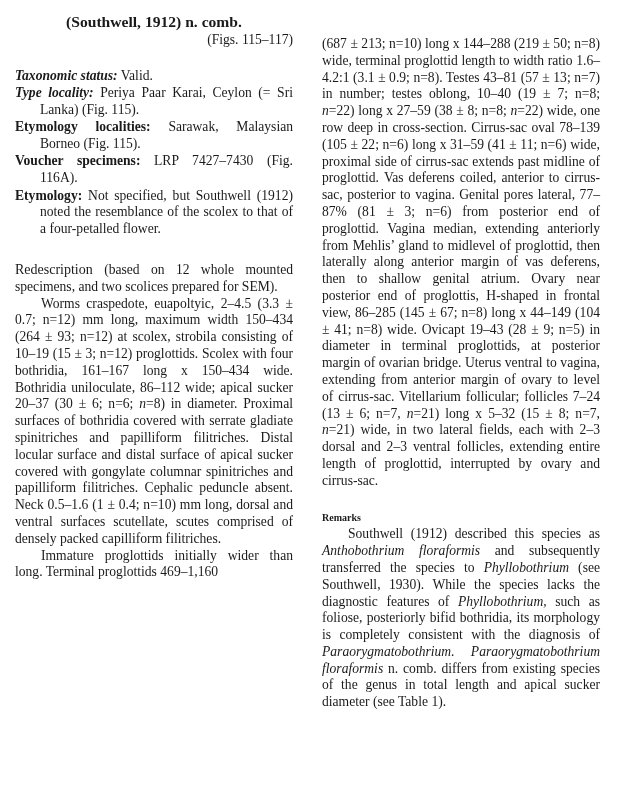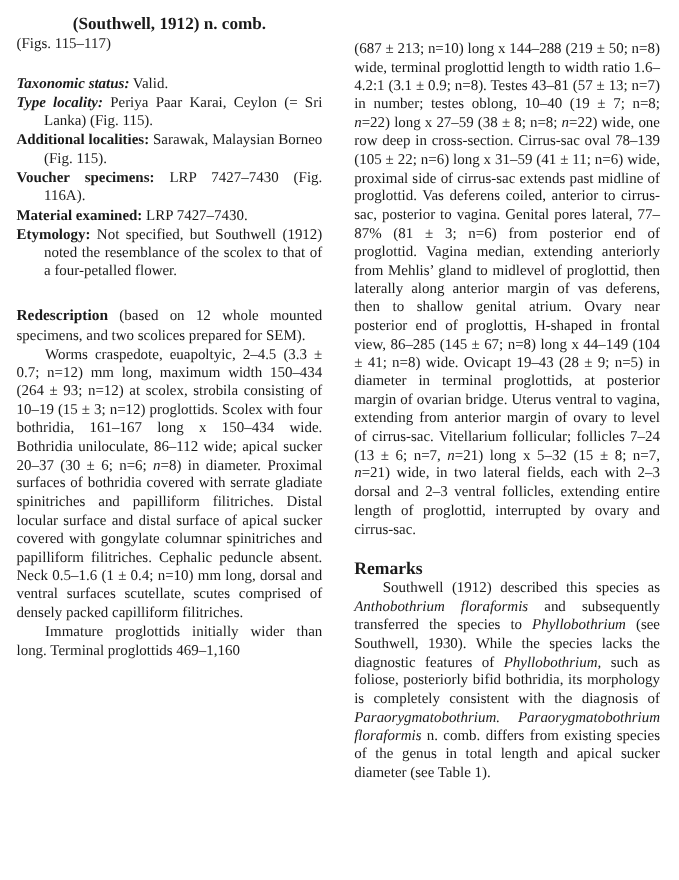--- a/index.html
+++ b/index.html
@@ -14,68 +14,64 @@
     font-size: 13.6px; line-height: 16.8px;
   }
   .col-left { left: 15px; }
   .col-right { left: 322px; }
 
   .title {
     text-align: center; margin-top: 12px;
     font-weight: bold; font-size: 15.6px; line-height: 19px;
   }
   .title .sp { font-style: italic; }
-  .figs { text-align: left; font-size: 13.6px; line-height: 17px; }
+  .figs { text-align: right; font-size: 13.6px; line-height: 17px; }
 
   .facts { margin-top: 20px; }
   .fact {
     text-align: justify; text-indent: -25px; padding-left: 25px;
     margin-bottom: 0.5px;
   }
   .lab { font-weight: bold; }
   .lab-i { font-weight: bold; font-style: italic; }
   i { font-style: italic; }
 
   .redesc { margin-top: 24px; text-align: justify; }
   p { margin: 0; text-align: justify; }
   .indent { text-indent: 26px; }
-  .head { font-weight: bold; font-size: 14px; margin-top: 12px; }
+  .head { font-weight: normal; font-size: 14px; margin-top: 12px; }
 
   .right-body { margin-top: 36px; text-align: justify; }
-  .remarks-h { font-weight: bold; font-size: 16px; margin-top: 20px; }
+  .remarks-h { font-weight: bold; font-size: 10px; margin-top: 20px; }
 </style>
 </head>
 <body>
 
 <div class="col col-left">
   <div class="title">
     <div>(Southwell, 1912) n. comb.</div>
   </div>
   <div class="figs">(Figs. 115–117)</div>
 
   <div class="facts">
     <div class="fact">
       <span class="lab-i">Taxonomic status:</span>
       <span>Valid.</span>
     </div>
     <div class="fact">
       <span class="lab-i">Type locality:</span>
       <span>Periya Paar Karai, Ceylon (= Sri Lanka) (Fig. 115).</span>
     </div>
     <div class="fact">
-      <span class="lab">Additional localities:</span>
+      <span class="lab">Etymology localities:</span>
       <span>Sarawak, Malaysian Borneo (Fig. 115).</span>
     </div>
     <div class="fact">
       <span class="lab">Voucher specimens:</span>
       <span>LRP 7427–7430 (Fig. 116A).</span>
-    </div>
-    <div class="fact">
-      <span class="lab">Material examined:</span>
-      <span>LRP 7427–7430.</span>
     </div>
     <div class="fact">
       <span class="lab">Etymology:</span>
       <span>Not specified, but Southwell (1912) noted the resemblance of the scolex to that of a four-petalled flower.</span>
     </div>
   </div>
 
   <div class="redesc">
     <p>
       <span class="head">Redescription</span>

